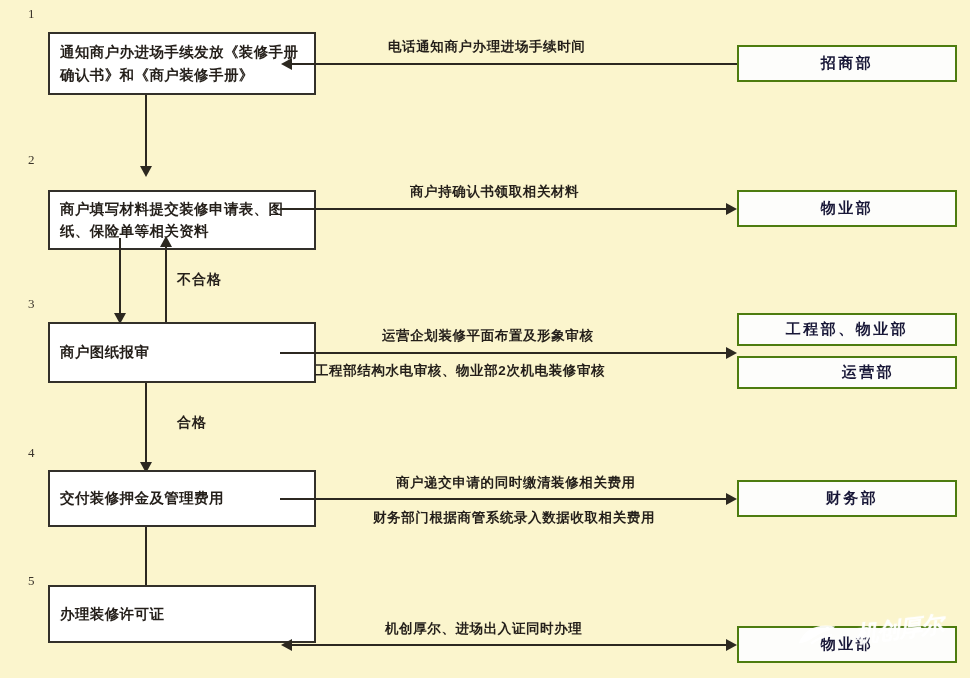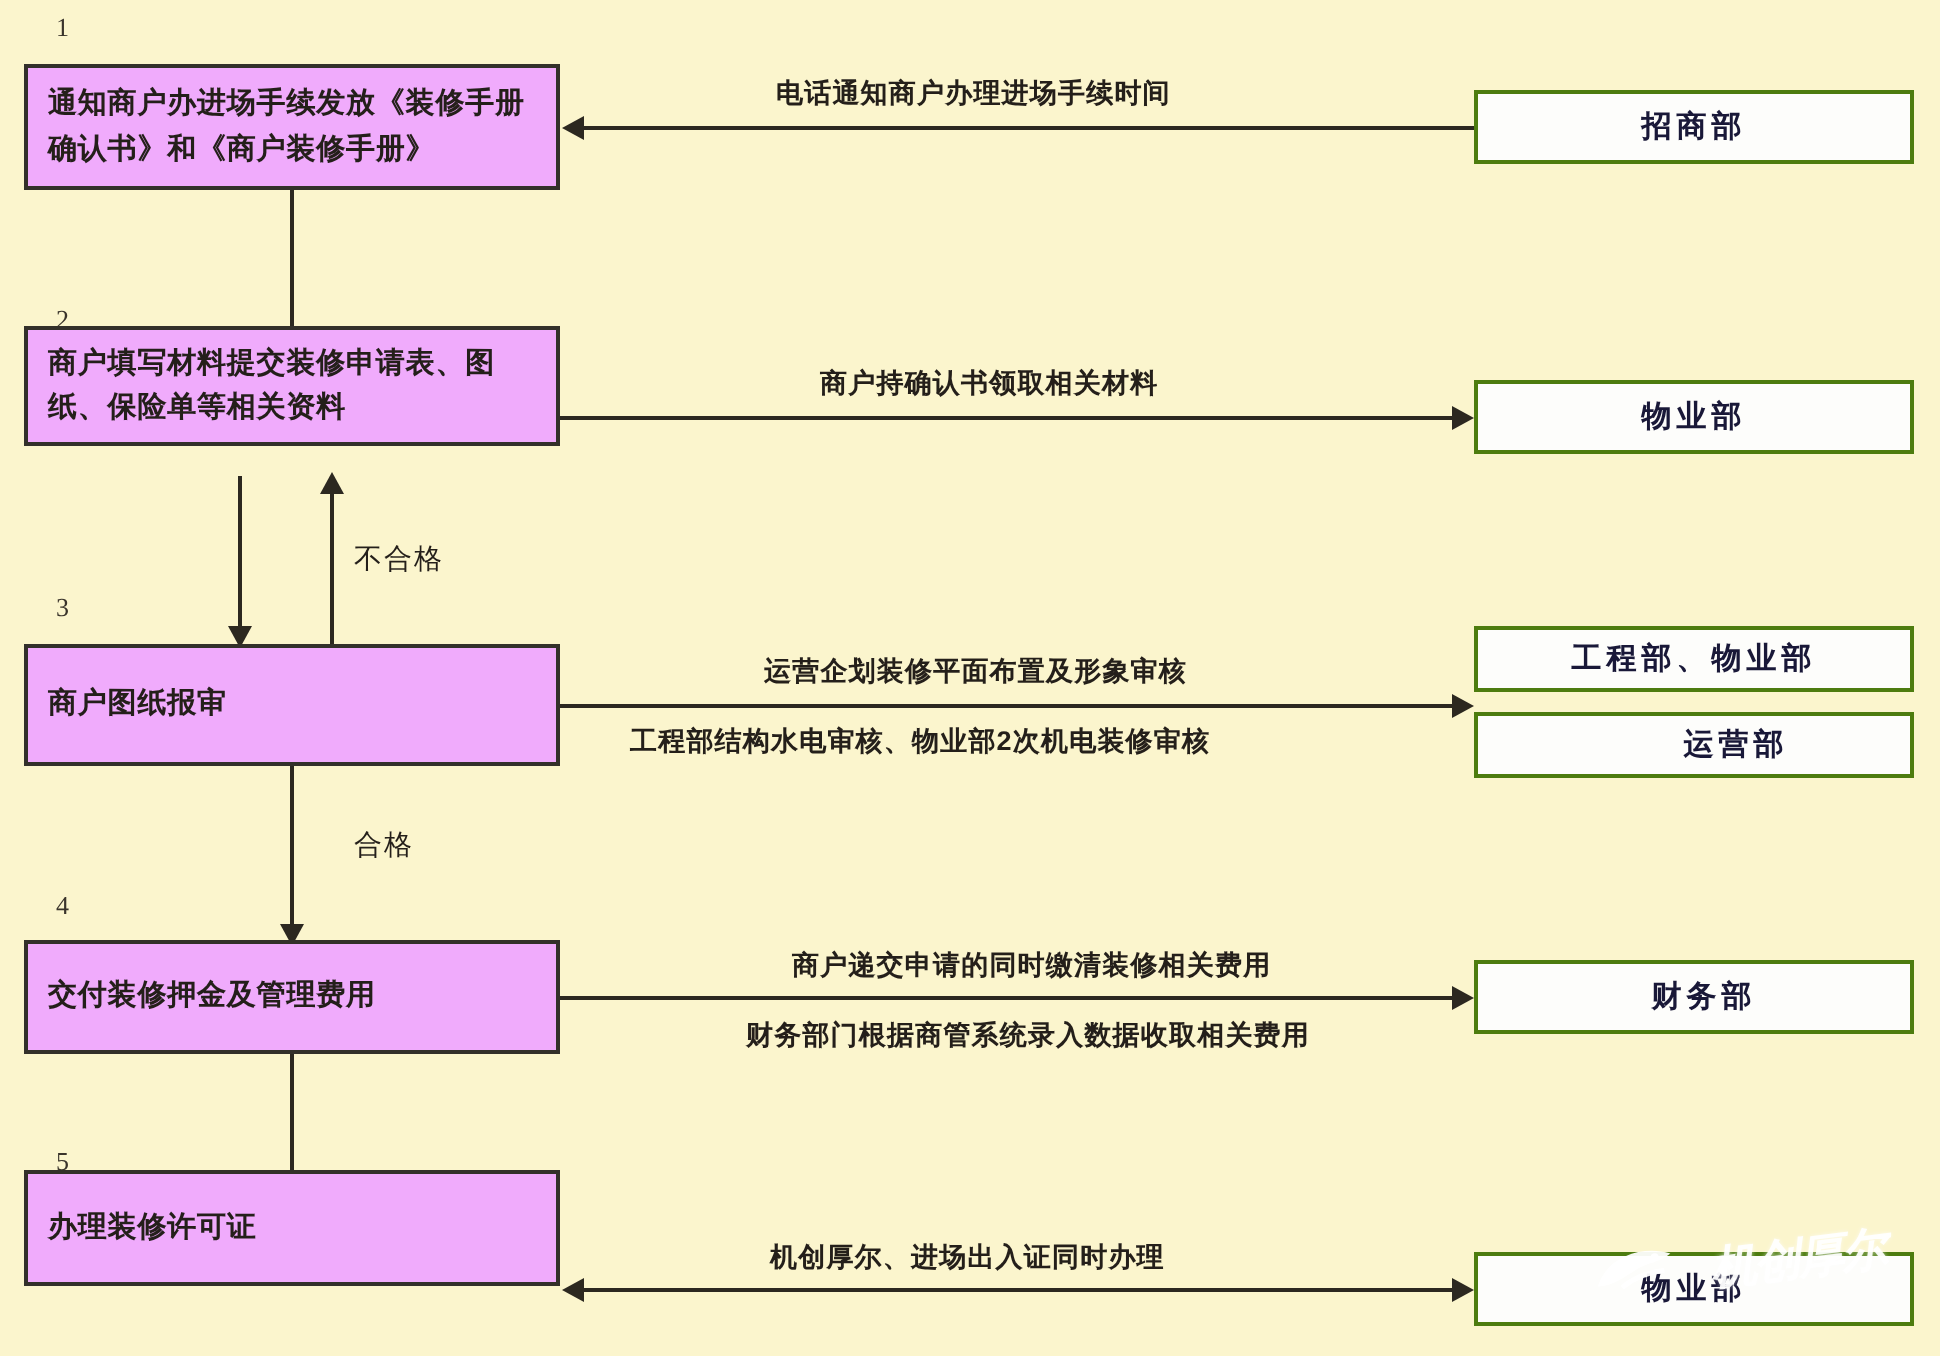--- a/index.html
+++ b/index.html
@@ -18,24 +18,25 @@
     width: 970px;
     height: 678px;
     background: #fbf5cd;
   }
 
   
   .step-box {
     position: absolute;
     box-sizing: border-box;
     border: 2px solid #33302a;
-    background: #f0abfc;
+    background: #ffffff;
     display: flex;
     align-items: center;
     padding: 4px 10px;
+    margin-left: 36px;
   }
   .step-text {
     font-size: 14.5px;
     font-weight: 700;
     color: #241f1a;
     line-height: 1.55;
     letter-spacing: 0.4px;
     text-align: left;
   }
   .step-number {
@@ -105,21 +106,21 @@
     position: absolute;
     font-size: 13.5px;
     font-weight: 700;
     color: #241f1a;
     letter-spacing: 0.6px;
     white-space: nowrap;
   }
   .branch-label {
     position: absolute;
     font-size: 14px;
-    font-weight: 400;
+    font-weight: 700;
     color: #241f1a;
     letter-spacing: 1px;
     white-space: nowrap;
   }
 
   
   .watermark {
     position: absolute;
     pointer-events: none;
     color: rgba(255,255,255,0.92);
@@ -152,21 +153,21 @@
   <div class="edge-label" style="left:388px; top:38px;">电话通知商户办理进场手续时间</div>
 
   <div class="dept-box" style="left:737px; top:45px; width:220px; height:37px;">
     <div class="dept-text">招商部</div>
   </div>
 
   <div class="v-line" style="left:145px; top:95px; height:72px;"></div>
   <div class="arrow-down" style="left:140px; top:166px;"></div>
 
   <div class="step-number" style="left:28px; top:152px;">2</div>
-  <div class="step-box" style="left:12px; top:163px; width:268px; height:60px;">
+  <div class="step-box" style="left:12px; top:190px; width:268px; height:60px;">
     <div class="step-text">商户填写材料提交装修申请表、图纸、保险单等相关资料</div>
   </div>
 
   <div class="h-line" style="left:280px; top:208px; width:446px;"></div>
   <div class="arrow-right" style="left:726px; top:203px;"></div>
   <div class="edge-label" style="left:410px; top:183px;">商户持确认书领取相关材料</div>
 
   <div class="dept-box" style="left:737px; top:190px; width:220px; height:37px;">
     <div class="dept-text">物业部</div>
   </div>

